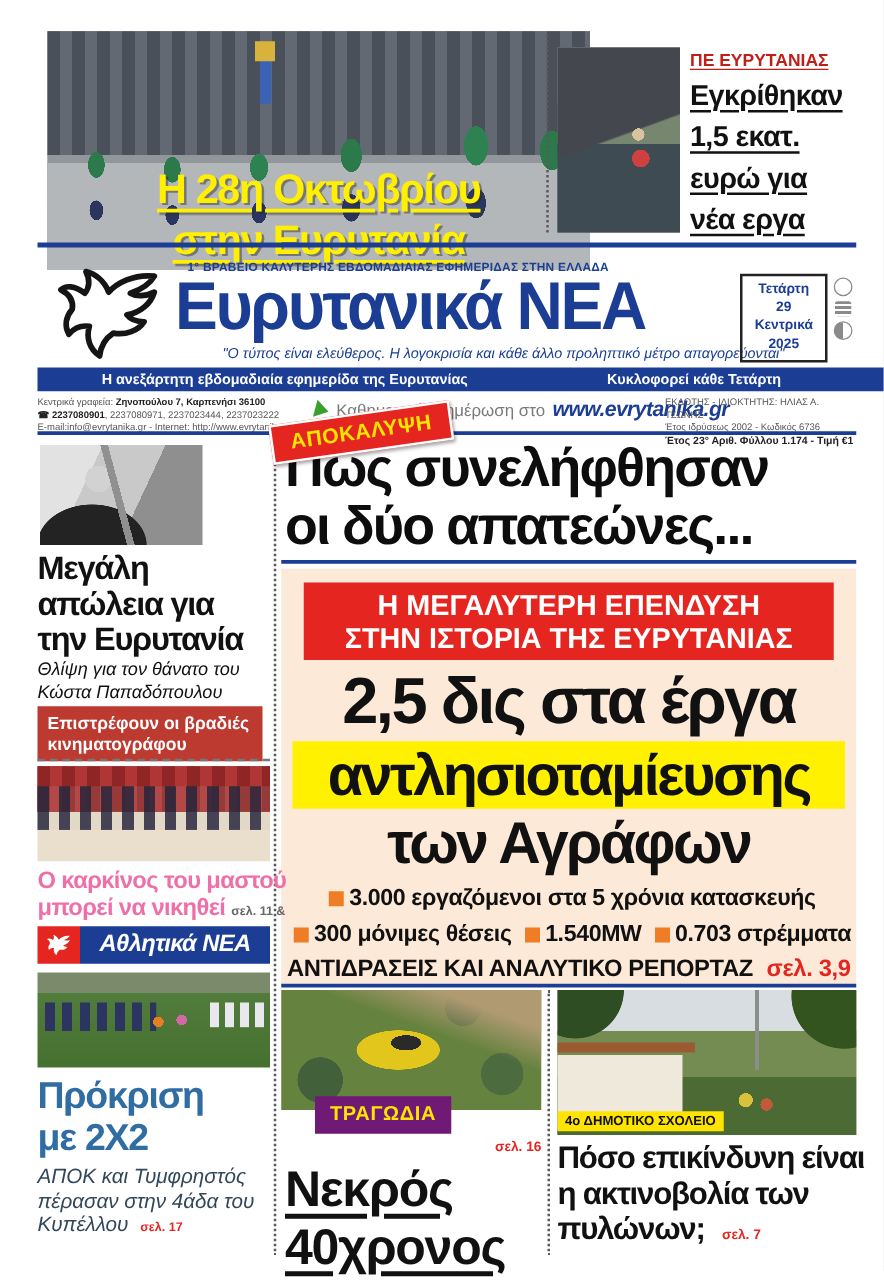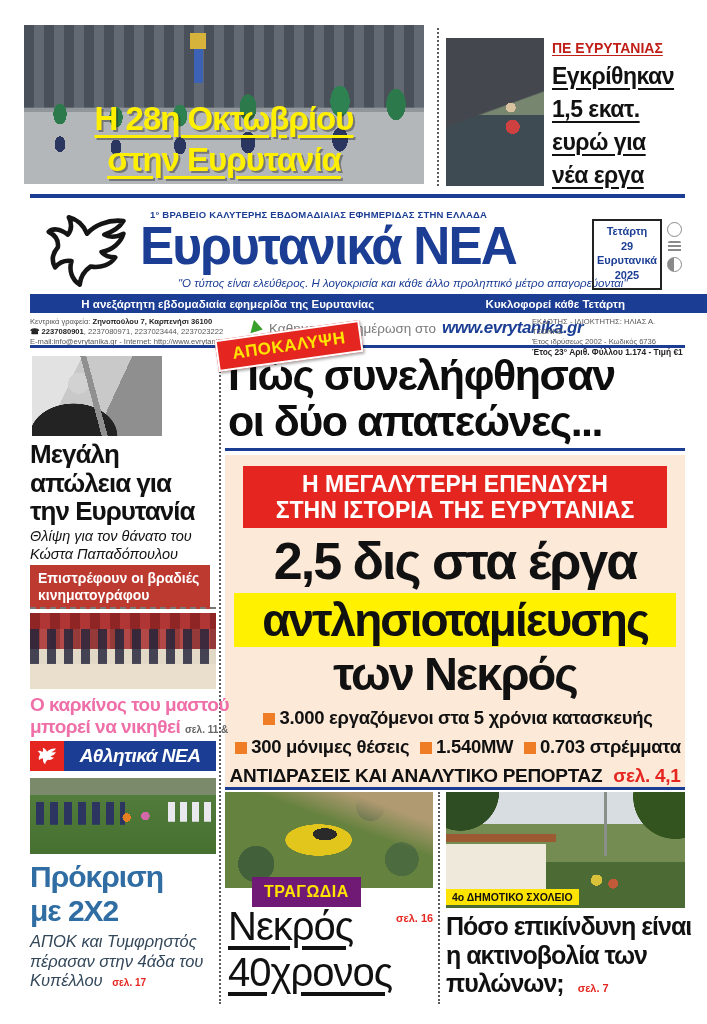--- a/index.html
+++ b/index.html
@@ -2,21 +2,21 @@
 <html><head>
 <meta charset="utf-8">
 <style>
   html,body{margin:0;padding:0;background:#e9e9e9;}
   .page{position:relative;width:707px;height:1024px;background:#fff;overflow:hidden;
         font-family:"Liberation Sans",sans-serif;color:#111;margin:0 auto;}
   .abs{position:absolute;}
 
   
   .photo{position:absolute;overflow:hidden;}
-  .photo-parade{left:24px;top:25px;width:400px;height:159px;background-color:#9aa0a6;
+  .photo-parade{left:38px;top:25px;width:400px;height:191px;background-color:#9aa0a6;
     background-image:
       radial-gradient(ellipse 11px 17px at 9% 56%, #2c7a4c 0 60%, transparent 61%),
       radial-gradient(ellipse 11px 17px at 23% 58%, #2c7a4c 0 60%, transparent 61%),
       radial-gradient(ellipse 12px 18px at 39% 57%, #2e8150 0 60%, transparent 61%),
       radial-gradient(ellipse 14px 22px at 56% 52%, #2c7a4c 0 60%, transparent 61%),
       radial-gradient(ellipse 16px 26px at 79% 48%, #2e8150 0 60%, transparent 61%),
       radial-gradient(ellipse 16px 26px at 93% 50%, #2c7a4c 0 60%, transparent 61%),
       radial-gradient(ellipse 9px 13px at 9% 75%, #2a3560 0 60%, transparent 61%),
       radial-gradient(ellipse 9px 13px at 23% 77%, #2a3560 0 60%, transparent 61%),
       radial-gradient(ellipse 10px 14px at 39% 76%, #2a3560 0 60%, transparent 61%),
@@ -24,21 +24,21 @@
       radial-gradient(ellipse 13px 20px at 79% 72%, #2a3560 0 60%, transparent 61%),
       linear-gradient(#d7b33c,#d7b33c),
       linear-gradient(#3b62b5,#3b62b5),
       linear-gradient(180deg, transparent 55%, #b4b7b9 55%),
       repeating-linear-gradient(90deg,#4a505a 0 10px,#636973 10px 20px),
       linear-gradient(180deg,#84898f,#9da2a6);
     background-repeat:no-repeat;
     background-size:auto,auto,auto,auto,auto,auto,auto,auto,auto,auto,auto,
       16px 16px,9px 46px,100% 100%,100% 52%,100% 100%;
     background-position:0 0,0 0,0 0,0 0,0 0,0 0,0 0,0 0,0 0,0 0,0 0,
-      166px 8px,170px 12px,0 0,0 0,0 0;}
+      166px 8px,170px 12px,0 0,0 0,0 0;padding-left:34px;}
   .photo-roadwork{left:446px;top:38px;width:98px;height:148px;background-color:#5a676e;
     background-image:
       radial-gradient(circle 10px at 68% 60%, #cf4040 0 70%, transparent 71%),
       radial-gradient(circle 7px at 66% 47%, #d9c2a0 0 70%, transparent 71%),
       linear-gradient(160deg,#44484e 0 48%, transparent 49%),
       linear-gradient(180deg,#9aa5ad 0 30%, #76866f 30% 52%, #3f4b52 52%);
     background-repeat:no-repeat;}
   .photo-man{left:32px;top:356px;width:130px;height:80px;
     background-image:
       linear-gradient(75deg, transparent 46%, #909090 46% 50%, transparent 50%),
@@ -165,21 +165,21 @@
   .sports .blue-bar{flex:1;background:#1b3e94;color:#fff;display:flex;align-items:center;
     justify-content:center;font-weight:800;font-style:italic;font-size:19px;letter-spacing:-0.5px;}
   .lc-h2{left:30px;top:860px;font-weight:800;font-size:30px;line-height:34px;letter-spacing:-1px;color:#2f6da3;}
   .lc-h2 span{display:block;}
   .lc-sub2{left:30px;top:932px;width:196px;font-size:16.5px;font-style:italic;line-height:19.5px;color:#33475a;}
   .lc-sub2 .pg{color:#e52620;font-weight:800;font-size:10px;font-style:normal;margin-left:5px;}
 
   
   .trag-badge{left:252px;top:877px;background:#701a75;color:#ffe400;font-weight:800;font-size:16px;
     padding:6px 12px;z-index:4;letter-spacing:.5px;}
-  .nekros{left:228px;top:903px;font-weight:400;font-size:40px;line-height:46px;letter-spacing:-1px;}
+  .nekros{left:228px;top:929px;font-weight:700;font-size:40px;line-height:46px;letter-spacing:-1px;}
   .nekros span{display:inline-block;text-decoration:underline;text-decoration-thickness:4px;
     text-underline-offset:6px;}
   .nekros .l2{display:block;}
   .pg16{left:396px;top:912px;color:#e52620;font-weight:800;font-size:11px;}
   .school-label{position:absolute;left:0;bottom:3px;background:#ffe400;color:#111;font-weight:700;
     font-size:10.5px;padding:2px 6px;}
   .br-hl{left:446px;top:912px;width:246px;font-weight:800;font-size:25px;line-height:28.5px;letter-spacing:-1px;}
   .br-hl .pg{color:#e52620;font-weight:800;font-size:11px;margin-left:8px;letter-spacing:0;}
 </style>
 </head>
@@ -208,21 +208,21 @@
     <svg width="102" height="82" viewBox="0 0 96 90">
       <path d="M88 12 C70 10 55 18 48 26 C44 16 36 10 28 8 C32 16 31 22 27 27 C18 20 10 20 6 24 C14 28 17 34 16 41 C10 48 9 56 13 63 C18 57 24 55 31 56 C28 66 31 76 40 82 C41 72 46 66 52 62 C63 64 74 60 79 52 C72 52 67 50 64 46 C76 44 85 36 88 26 C80 30 72 30 67 27 C76 24 84 19 88 12 Z" fill="#fff" stroke="#151515" stroke-width="5" stroke-linejoin="round"></path>
     </svg>
   </div>
   <div class="abs award">1° ΒΡΑΒΕΙΟ ΚΑΛΥΤΕΡΗΣ ΕΒΔΟΜΑΔΙΑΙΑΣ ΕΦΗΜΕΡΙΔΑΣ ΣΤΗΝ ΕΛΛΑΔΑ</div>
   <div class="abs mast-title">Ευρυτανικά ΝΕΑ</div>
   <div class="abs tagline">"Ο τύπος είναι ελεύθερος. Η λογοκρισία και κάθε άλλο προληπτικό μέτρο απαγορεύονται"</div>
   <div class="abs datebox">
     <div>Τετάρτη</div>
     <div>29</div>
-    <div>Ευρυτανικά</div>
+    <div>Κεντρικά</div>
     <div>2025</div>
   </div>
   <div class="abs stamps">
     <div class="stamp"></div>
     <div class="stamp lines"></div>
     <div class="stamp half"></div>
   </div>
   <div class="abs bluestrip">
     <span>Η ανεξάρτητη εβδομαδιαία εφημερίδα της Ευρυτανίας</span>
     <span>Κυκλοφορεί κάθε Τετάρτη</span>
@@ -252,32 +252,32 @@
   </div>
   <div class="rule-blue" style="left:225px;top:448px;width:460px;height:3px;"></div>
 
   <div class="abs cream">
     <div class="red-banner">
       <div>Η ΜΕΓΑΛΥΤΕΡΗ ΕΠΕΝΔΥΣΗ</div>
       <div>ΣΤΗΝ ΙΣΤΟΡΙΑ ΤΗΣ ΕΥΡΥΤΑΝΙΑΣ</div>
     </div>
     <div class="big1">2,5 δις στα έργα</div>
     <div><span class="big2">αντλησιοταμίευσης</span></div>
-    <div class="big3">των Νεκρός</div>
+    <div class="big3">των Αγράφων</div>
     <div class="bullets">
       <span class="sq"></span><span>3.000 εργαζόμενοι στα 5 χρόνια κατασκευής</span>
     </div>
     <div class="bullets">
       <span class="sq"></span><span>300 μόνιμες θέσεις</span>
       <span class="sq"></span><span>1.540MW</span>
       <span class="sq"></span><span>0.703 στρέμματα</span>
     </div>
     <div class="feat-footer">
       <span>ΑΝΤΙΔΡΑΣΕΙΣ ΚΑΙ ΑΝΑΛΥΤΙΚΟ ΡΕΠΟΡΤΑΖ</span>
-      <span class="pg">σελ. 4,1</span>
+      <span class="pg">σελ. 3,9</span>
     </div>
   </div>
 
   <div class="vdot" style="left:219px;top:352px;height:652px;"></div>
   <div class="photo photo-man"></div>
   <div class="abs lc-h1">
     <span>Μεγάλη</span>
     <span>απώλεια για</span>
     <span>την Ευρυτανία</span>
   </div>

